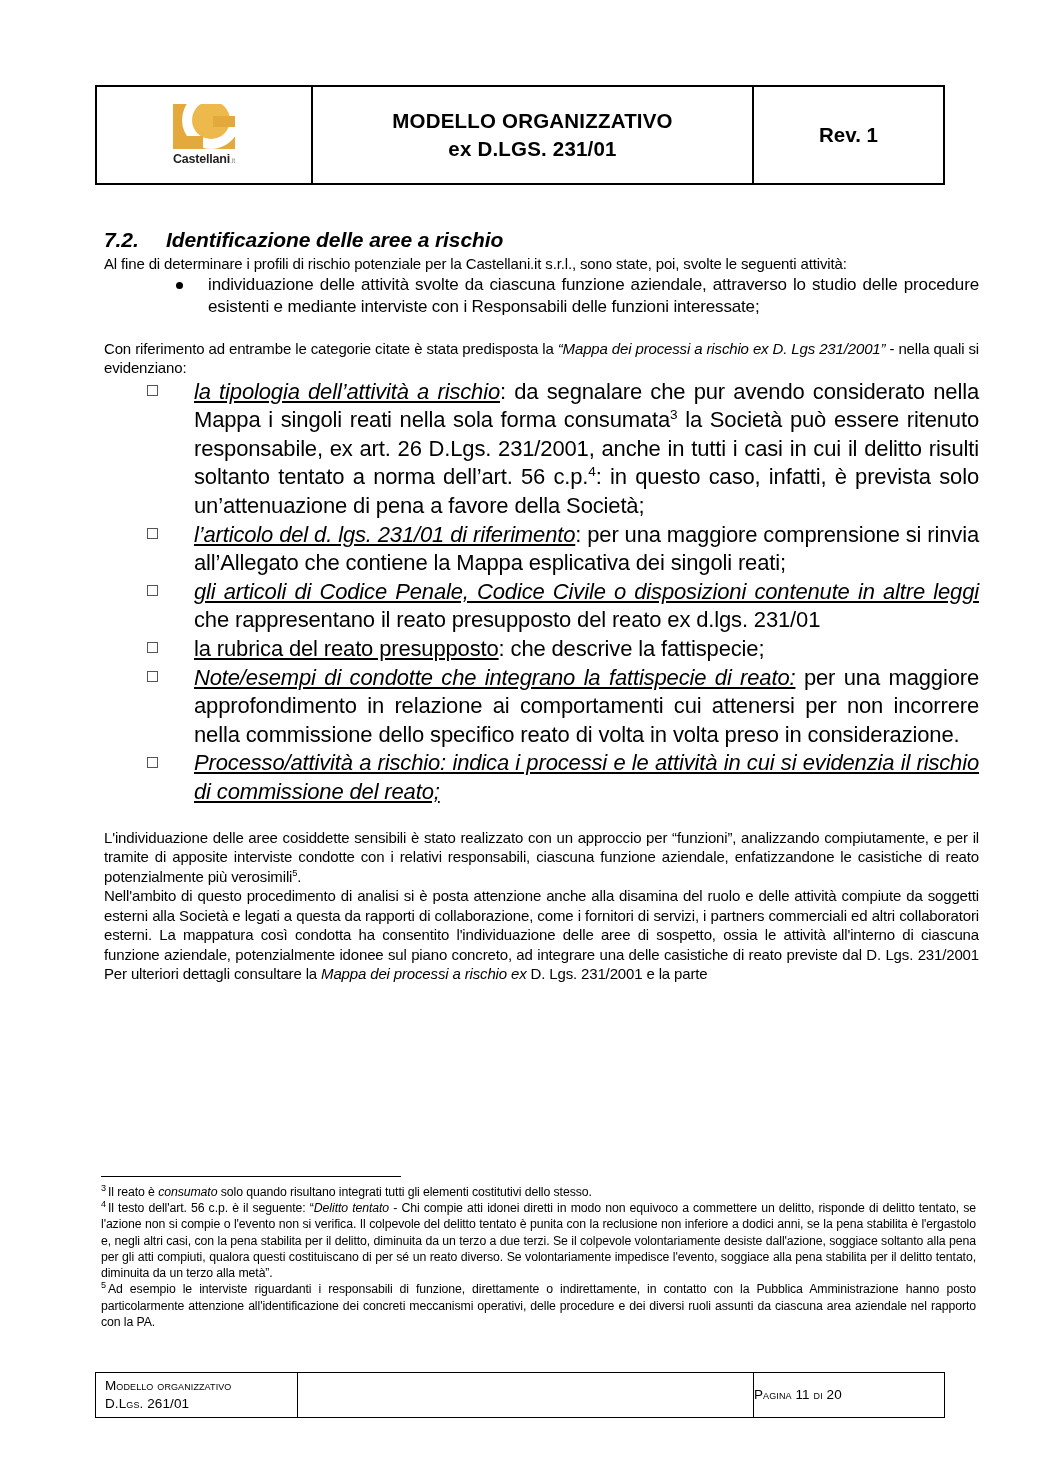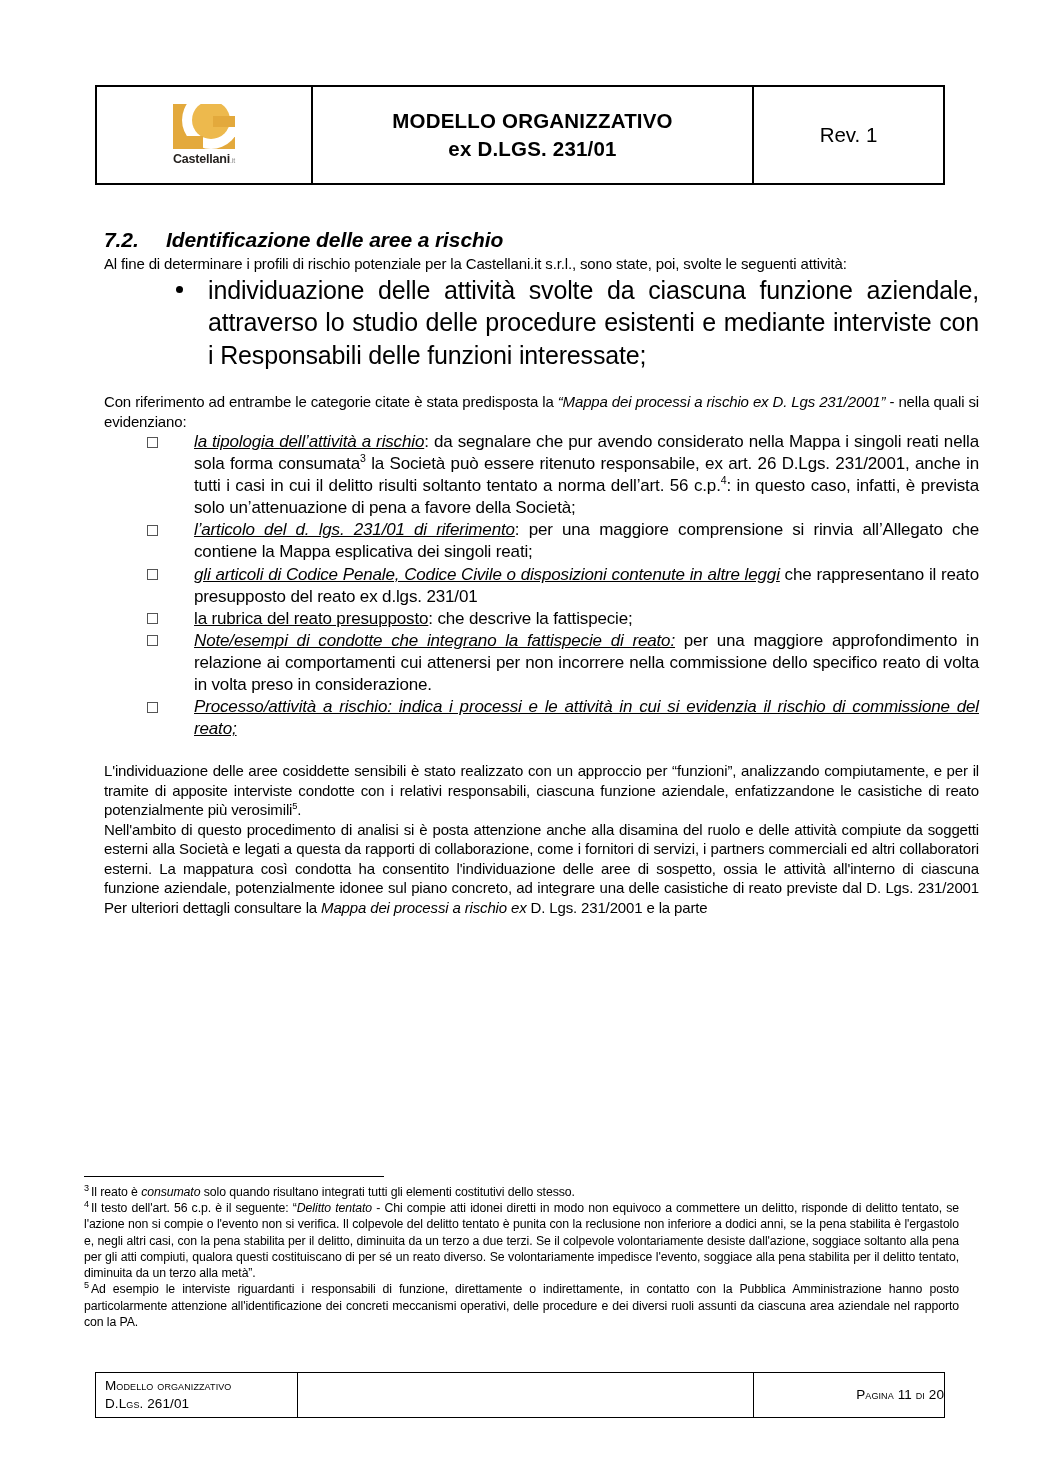--- a/index.html
+++ b/index.html
@@ -53,21 +53,21 @@
   }
   .hdr-title-line {
     font-size: 20.5px;
     font-weight: bold;
     letter-spacing: 0.2px;
     line-height: 1.35;
     text-align: center;
   }
   .hdr-rev {
     font-size: 20.5px;
-    font-weight: normal;
+    font-weight: bold;
   }
 
   
   .logo-wrap {
     width: 112px;
     display: flex;
     flex-direction: column;
     align-items: center;
     justify-content: center;
   }
@@ -157,21 +157,21 @@
   
   ul.dot-list {
     margin: 0;
     padding: 0;
     list-style: none;
   }
   ul.dot-list > li {
     position: relative;
     margin: 0 0 0 62px;
     padding-left: 42px;
-    font-size: 25px;
+    font-size: 17px;
     line-height: 1.30;
     text-align: justify;
     letter-spacing: -0.15px;
   }
   ul.dot-list > li .dot {
     position: absolute;
     left: 10px;
     top: 0.50em;
     width: 7px;
     height: 7px;
@@ -181,21 +181,21 @@
 
   ul.box-list {
     margin: 0;
     padding: 0;
     list-style: none;
   }
   ul.box-list > li {
     position: relative;
     margin: 0 0 0 38px;
     padding-left: 52px;
-    font-size: 17px;
+    font-size: 22px;
     line-height: 1.30;
     text-align: justify;
     letter-spacing: -0.15px;
   }
   ul.box-list > li .box {
     position: absolute;
     left: 5px;
     top: 0.33em;
     width: 11px;
     height: 11px;
@@ -208,21 +208,21 @@
   .u  { text-decoration: underline; }
   sup.fn {
     font-size: 0.62em;
     vertical-align: super;
     line-height: 0;
   }
 
   
   .footnotes {
     position: absolute;
-    left: 84px;
+    left: 101px;
     top: 1176px;
     width: 875px;
   }
   .fn-rule {
     width: 300px;
     height: 0;
     border-top: 1.6px solid #000;
     margin: 0 0 7px 0;
   }
   p.fn-par {
@@ -261,21 +261,21 @@
     border-right: 1.6px solid #000;
     padding-left: 9px;
   }
   .ft-mid {
     flex: 1 1 auto;
     border-right: 1.6px solid #000;
   }
   .ft-right {
     width: 190px;
     flex: 0 0 190px;
-    justify-content: flex-end;
+    justify-content: flex-start;
   }
   .sc {
     font-size: 13.5px;
     font-variant: small-caps;
     letter-spacing: 0.1px;
     line-height: 1.30;
   }
 </style>
 </head>
 <body>

